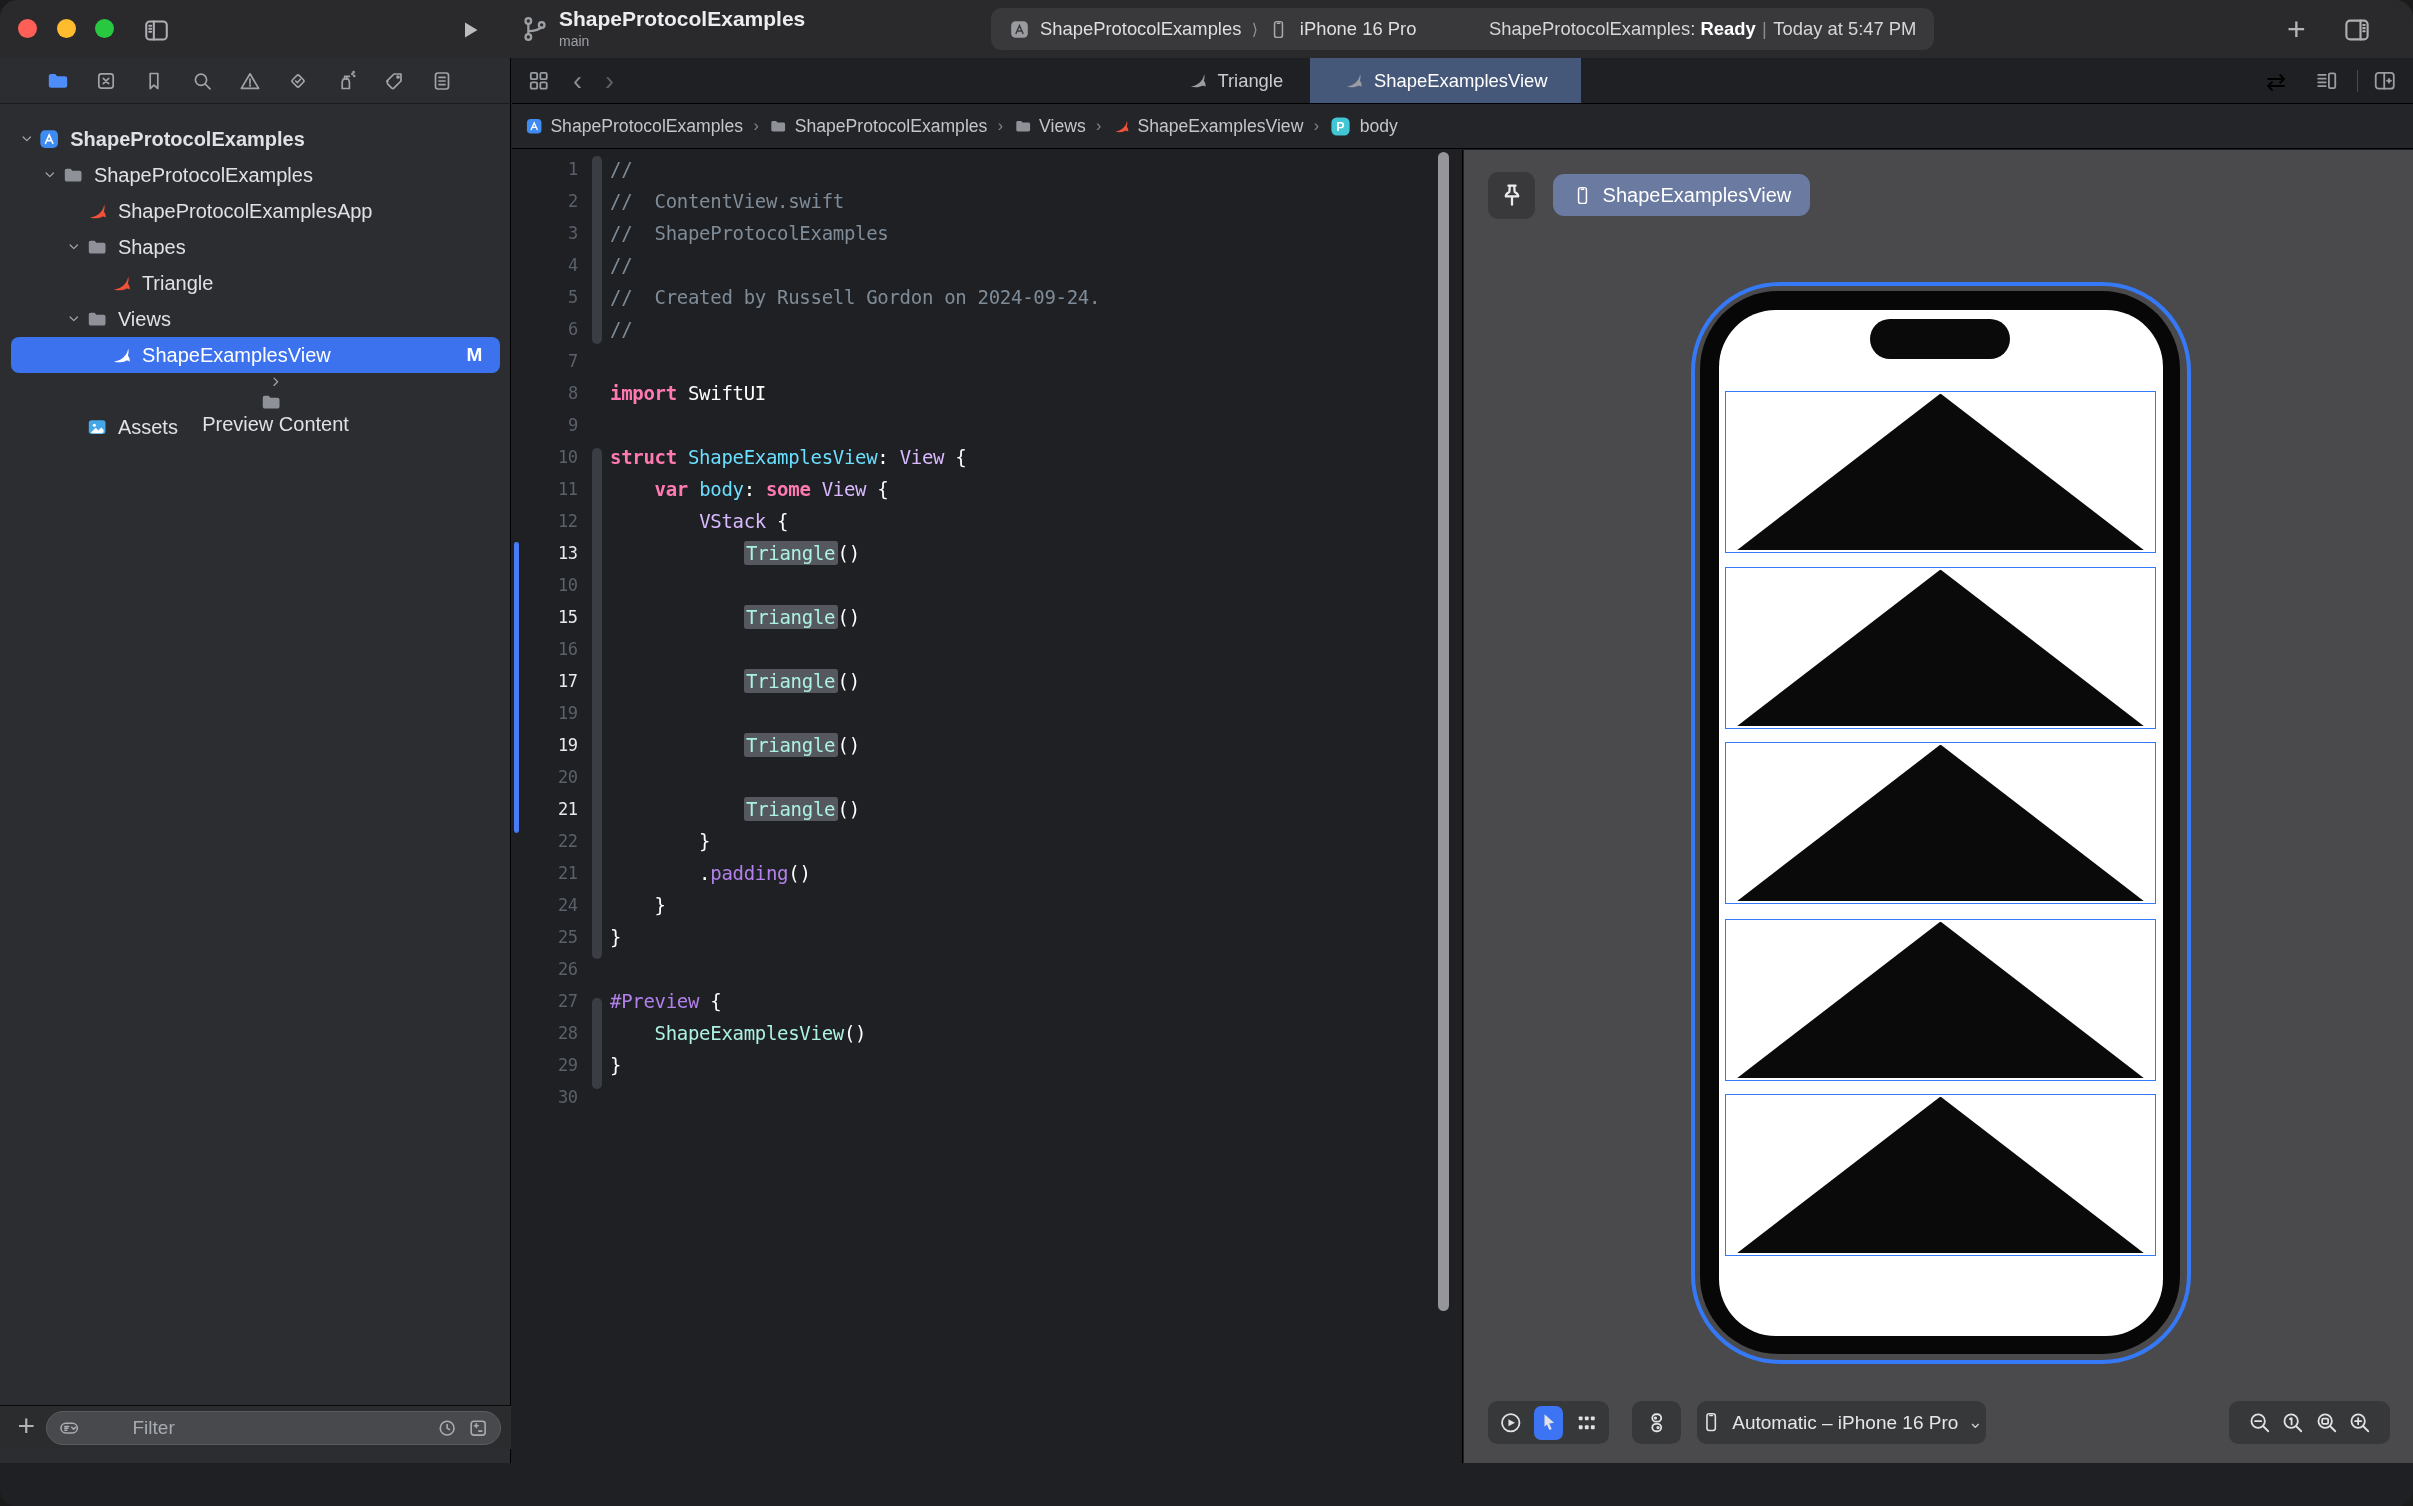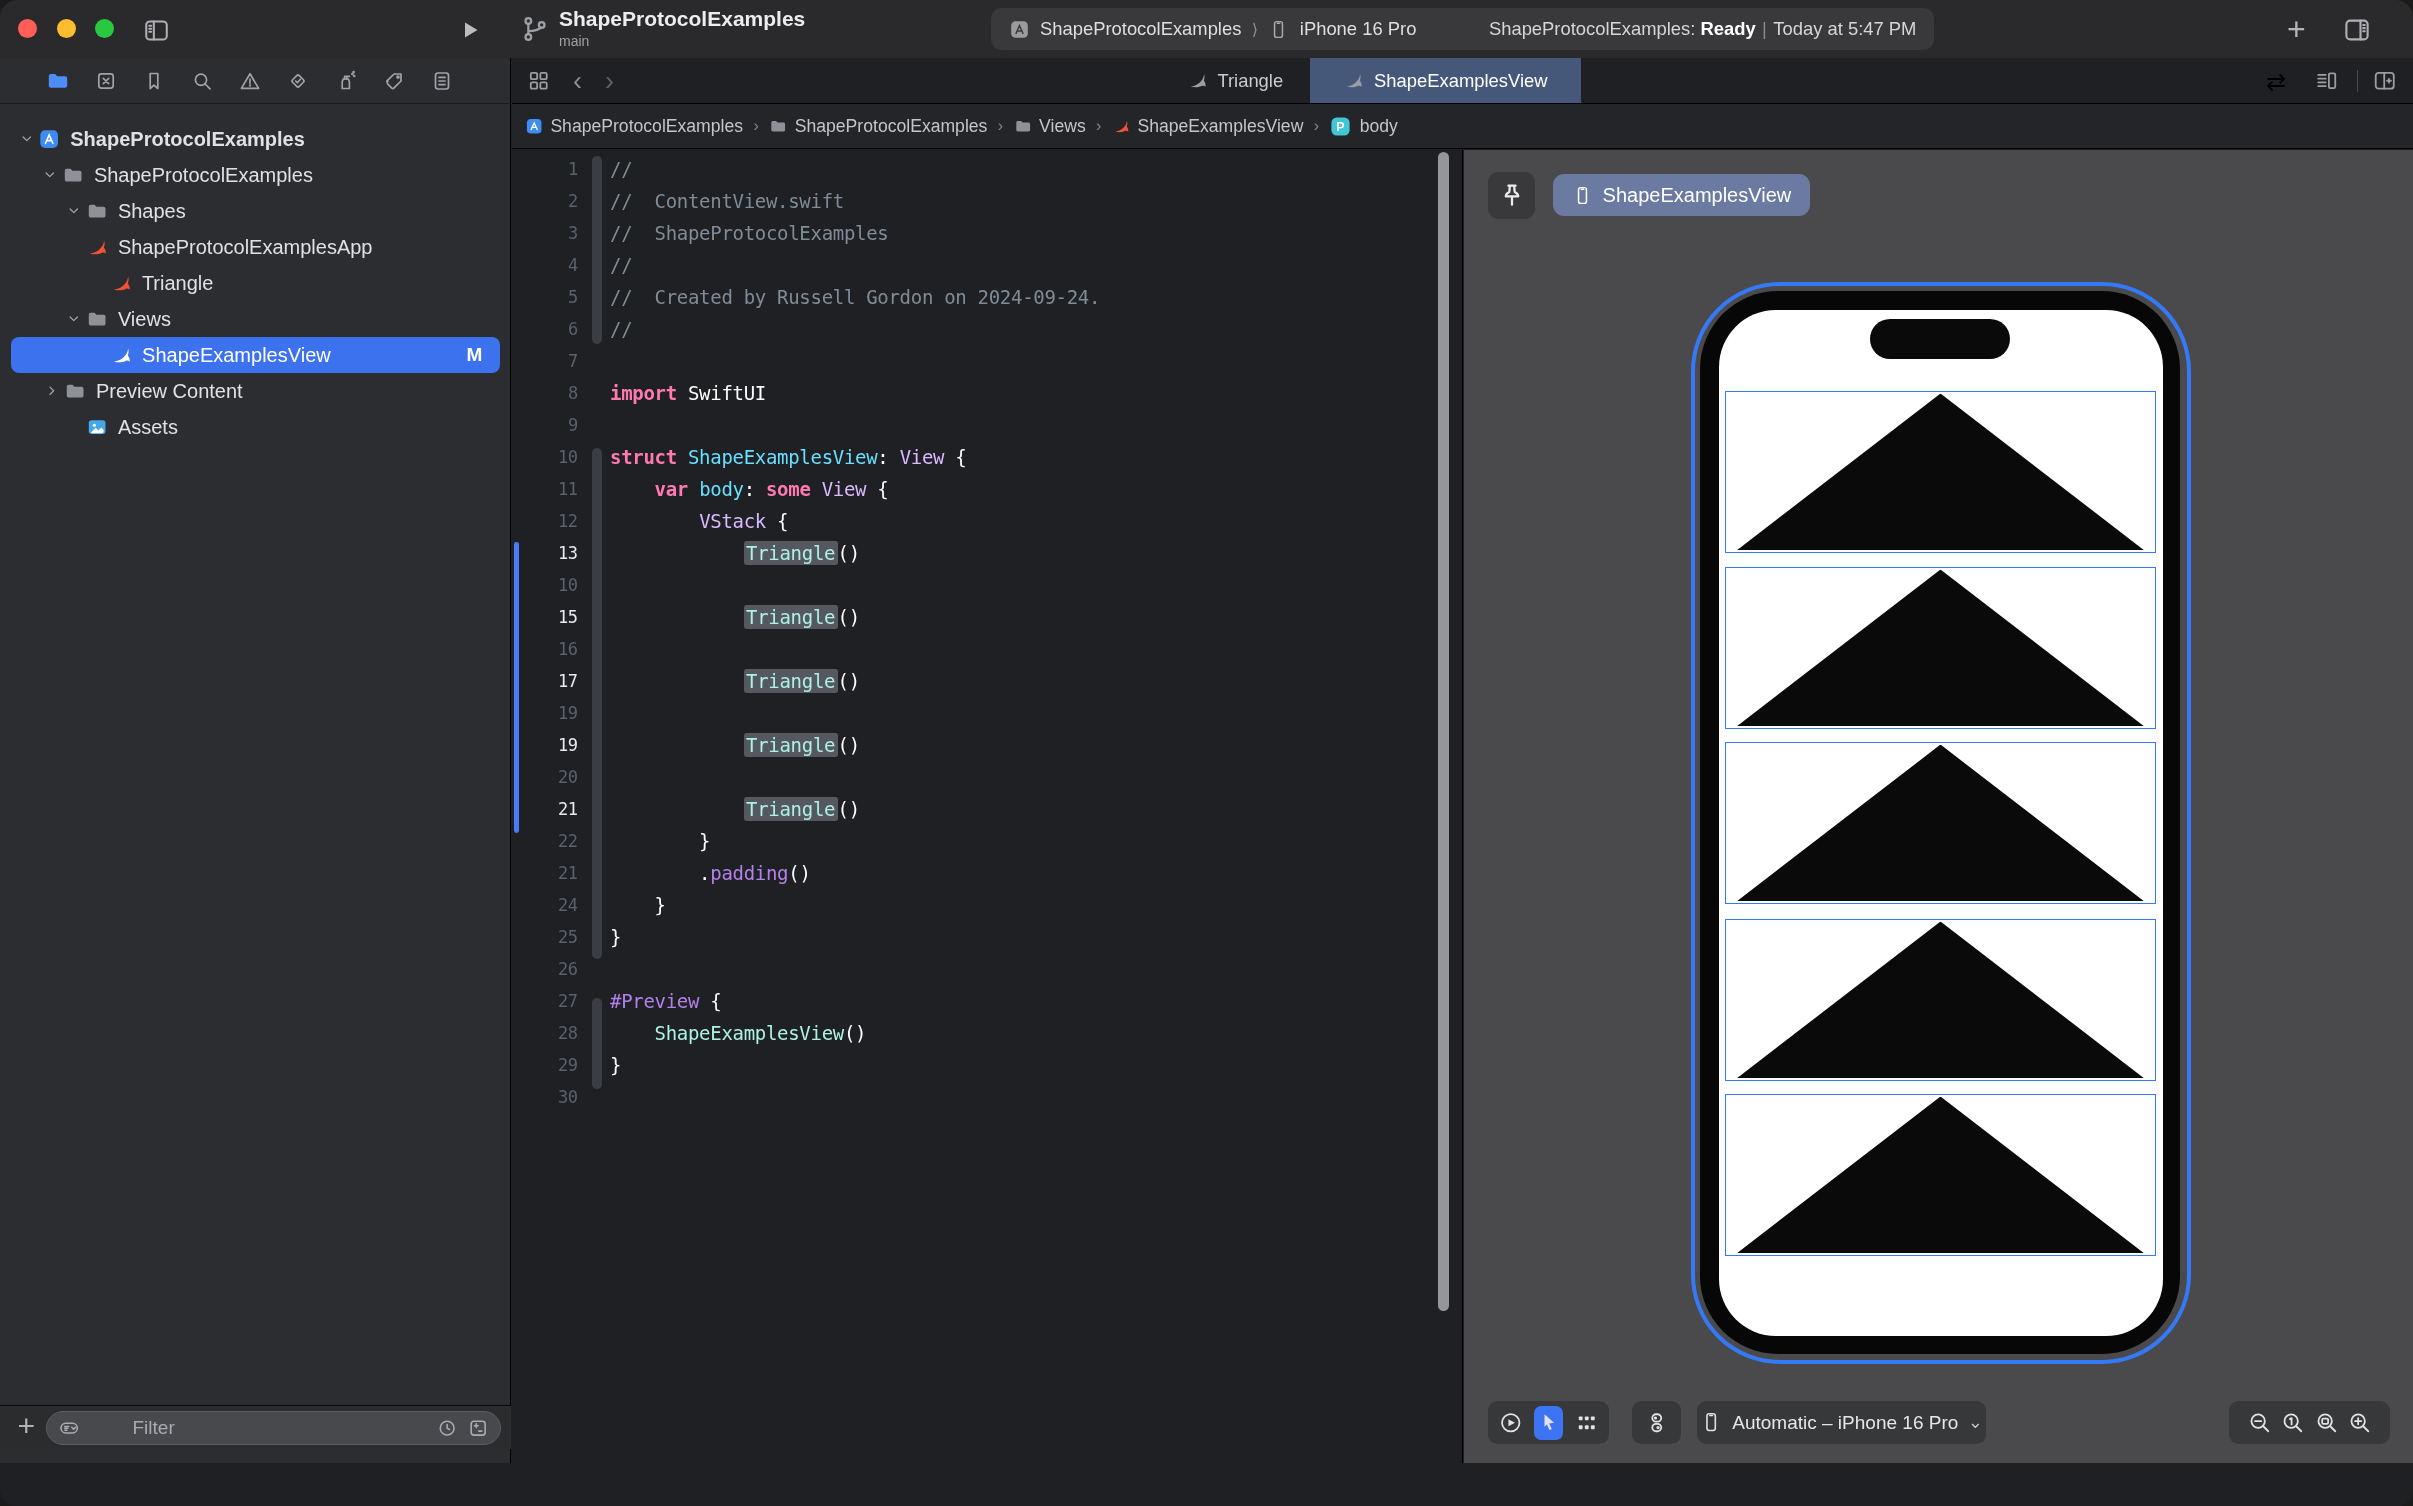--- a/index.html
+++ b/index.html
@@ -254,40 +254,40 @@
             </svg>
           </span>
           <span class="i ic ic-folder">
             <svg viewBox="0 0 24 24">
               <path fill="currentColor" d="M3 7.3C3 6 3.9 5.1 5.2 5.1h4l2 2.1h7.6c1.3 0 2.2.9 2.2 2.2v7.2c0 1.3-.9 2.2-2.2 2.2H5.2C3.9 18.8 3 17.9 3 16.6z"></path>
             </svg>
           </span>
           <span>ShapeProtocolExamples</span>
         </div>
         <div class="trow" style="padding-left: 62px;">
-          <span class="disc i">
-            <svg viewBox="0 0 24 24" fill="none" stroke="currentColor" stroke-width="1.7" stroke-linecap="round" stroke-linejoin="round">
-              <path d="M7 9.5 L12 14.5 L17 9.5"></path>
-            </svg>
-          </span>
-          <span class="i ic ic-folder">
-            <svg viewBox="0 0 24 24">
-              <path fill="currentColor" d="M3 7.3C3 6 3.9 5.1 5.2 5.1h4l2 2.1h7.6c1.3 0 2.2.9 2.2 2.2v7.2c0 1.3-.9 2.2-2.2 2.2H5.2C3.9 18.8 3 17.9 3 16.6z"></path>
-            </svg>
-          </span>
-          <span>Shapes</span>
-        </div>
-        <div class="trow" style="padding-left: 62px;">
           <span class="disc i"></span>
           <span class="i ic ic-swift">
             <svg viewBox="0 0 24 24">
               <path fill="currentColor" d="M4.2 18.8c4.9-.3 10-2.9 13.1-7.7 1.2-1.9 2-4 2.2-6.2.8 2.4.7 5-.3 7.4 1.7 2 2.4 4.4 1.9 6.9-1.2-1.3-2.7-1.7-4.3-1-4 1.9-8.8 2-12.6.6z"></path>
             </svg>
           </span>
           <span>ShapeProtocolExamplesApp</span>
+        </div>
+        <div class="trow" style="padding-left: 62px;">
+          <span class="disc i">
+            <svg viewBox="0 0 24 24" fill="none" stroke="currentColor" stroke-width="1.7" stroke-linecap="round" stroke-linejoin="round">
+              <path d="M7 9.5 L12 14.5 L17 9.5"></path>
+            </svg>
+          </span>
+          <span class="i ic ic-folder">
+            <svg viewBox="0 0 24 24">
+              <path fill="currentColor" d="M3 7.3C3 6 3.9 5.1 5.2 5.1h4l2 2.1h7.6c1.3 0 2.2.9 2.2 2.2v7.2c0 1.3-.9 2.2-2.2 2.2H5.2C3.9 18.8 3 17.9 3 16.6z"></path>
+            </svg>
+          </span>
+          <span>Shapes</span>
         </div>
         <div class="trow" style="padding-left: 86px;">
           <span class="disc i"></span>
           <span class="i ic ic-swift">
             <svg viewBox="0 0 24 24">
               <path fill="currentColor" d="M4.2 18.8c4.9-.3 10-2.9 13.1-7.7 1.2-1.9 2-4 2.2-6.2.8 2.4.7 5-.3 7.4 1.7 2 2.4 4.4 1.9 6.9-1.2-1.3-2.7-1.7-4.3-1-4 1.9-8.8 2-12.6.6z"></path>
             </svg>
           </span>
           <span>Triangle</span>
         </div>
@@ -307,21 +307,21 @@
         <div class="trow sel" style="padding-left: 75px;">
           <span class="disc i"></span>
           <span class="i ic ic-swift">
             <svg viewBox="0 0 24 24">
               <path fill="currentColor" d="M4.2 18.8c4.9-.3 10-2.9 13.1-7.7 1.2-1.9 2-4 2.2-6.2.8 2.4.7 5-.3 7.4 1.7 2 2.4 4.4 1.9 6.9-1.2-1.3-2.7-1.7-4.3-1-4 1.9-8.8 2-12.6.6z"></path>
             </svg>
           </span>
           <span>ShapeExamplesView</span>
           <span class="badge">M</span>
         </div>
-        <div class="trow" style="padding-left: 40px;">
+        <div class="trow" style="padding-left: 40px; flex-direction: column;">
           <span class="disc i">
             <svg viewBox="0 0 24 24" fill="none" stroke="currentColor" stroke-width="1.7" stroke-linecap="round" stroke-linejoin="round">
               <path d="M9.5 7 L14.5 12 L9.5 17"></path>
             </svg>
           </span>
           <span class="i ic ic-folder">
             <svg viewBox="0 0 24 24">
               <path fill="currentColor" d="M3 7.3C3 6 3.9 5.1 5.2 5.1h4l2 2.1h7.6c1.3 0 2.2.9 2.2 2.2v7.2c0 1.3-.9 2.2-2.2 2.2H5.2C3.9 18.8 3 17.9 3 16.6z"></path>
             </svg>
           </span>

